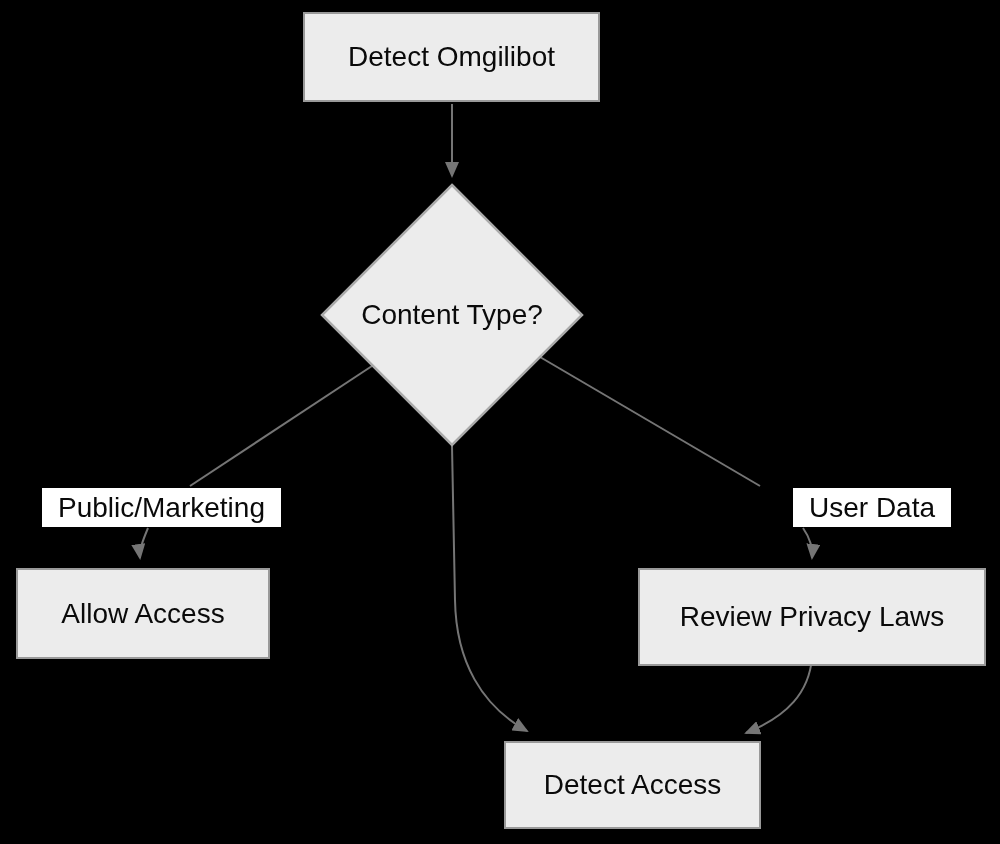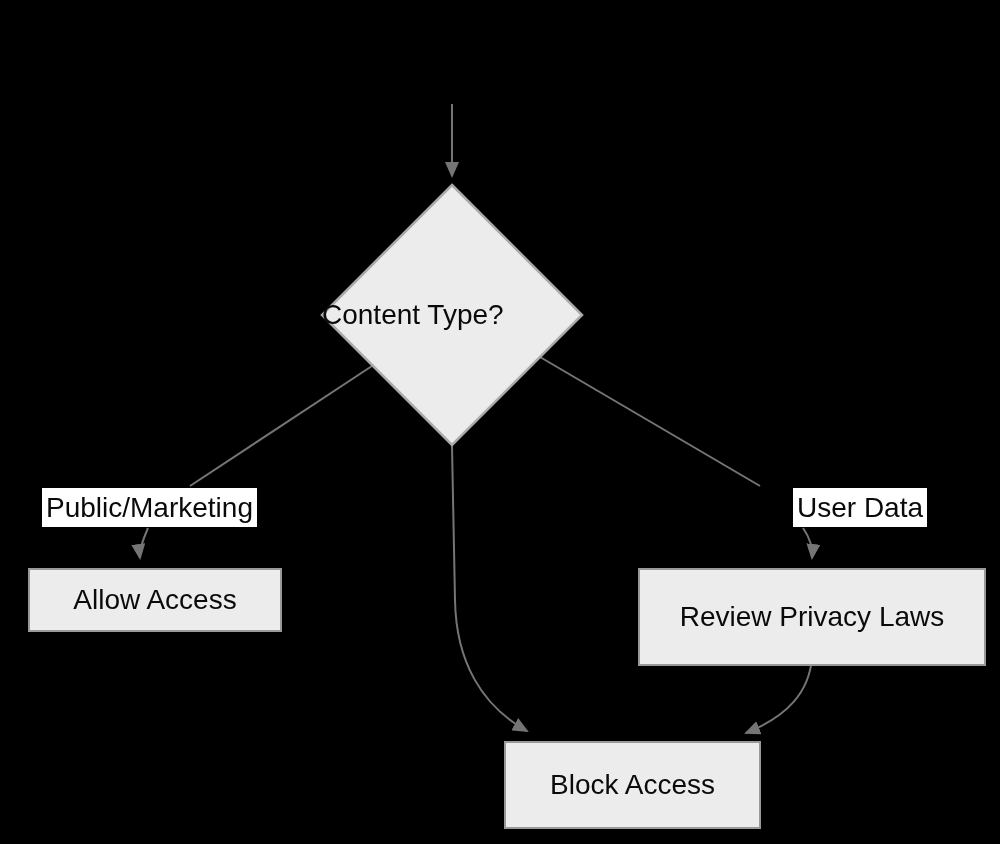--- a/index.html
+++ b/index.html
@@ -49,37 +49,37 @@
     color: var(--text-color);
     font-size: 28px;
     white-space: nowrap;
   }
   .diamond-label {
     position: absolute;
     left: 322px; top: 185px;
     width: 260px; height: 260px;
     display: flex;
     align-items: center;
-    justify-content: flex-start;
+    justify-content: center;
     color: var(--text-color);
     font-size: 28px;
     white-space: nowrap;
     pointer-events: none;
   }
   .edge-label {
     position: absolute;
     background: var(--label-bg);
     color: var(--text-color);
     font-size: 28px;
     line-height: 33px;
-    padding: 3px 4px;
+    padding: 3px 16px;
     white-space: nowrap;
   }
   #node-detect  { left: 303px; top: 12px;  width: 297px; height: 90px; }
-  #node-allow   { left: 28px;  top: 568px; width: 254px; height: 64px; }
+  #node-allow   { left: 16px;  top: 568px; width: 254px; height: 91px; }
   #node-review  { left: 638px; top: 568px; width: 348px; height: 98px; }
   #node-block   { left: 504px; top: 741px; width: 257px; height: 88px; }
   #label-public   { left: 42px;  top: 488px; }
   #label-userdata { left: 753px; top: 488px; margin-left: 40px; }
   #label-premium  { left: 325px; top: 593px; }
 </style>
 </head>
 <body>
 
 <div class="canvas">
@@ -101,35 +101,38 @@
 
     <path class="edge" d="M 803 528 C 810 538 813 548 812 558" marker-end="url(#arrow)"></path>
 
     <path class="edge" d="M 452 446 L 455 600 C 456 662 482 706 527 731" marker-end="url(#arrow)"></path>
 
     <path class="edge" d="M 812 658 C 809 692 788 716 746 733" marker-end="url(#arrow)"></path>
 
     <polygon class="diamond-shape" points="452,185 582,315 452,445 322,315"></polygon>
   </svg>
 
+  <div class="node" id="node-detect">
+    <span>Detect Omgilibot</span>
+  </div>
 
   <div class="diamond-label">
     <span>Content Type?</span>
   </div>
 
   <div class="node" id="node-allow">
     <span>Allow Access</span>
   </div>
 
   <div class="node" id="node-review">
     <span>Review Privacy Laws</span>
   </div>
 
   <div class="node" id="node-block">
-    <span>Block Access</span>
+    <span>Detect Access</span>
   </div>
 
   <div class="edge-label" id="label-public">Public/Marketing</div>
 
   <div class="edge-label" id="label-userdata">User Data</div>
 
 
 </div>
 
 </body></html>

